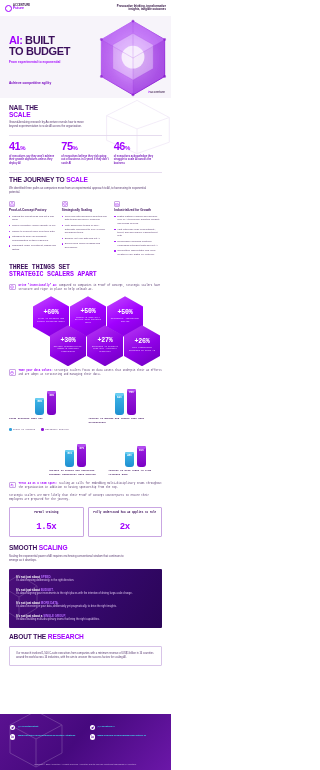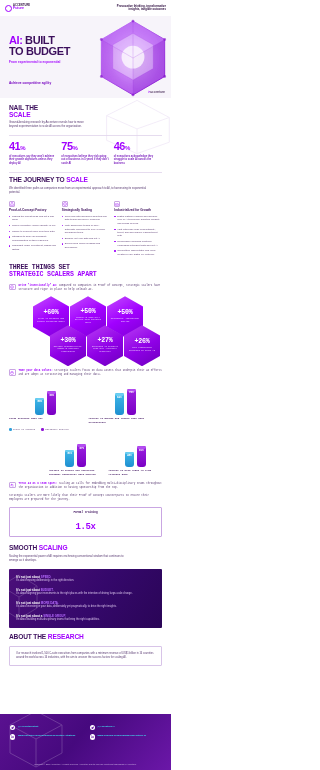--- a/index.html
+++ b/index.html
@@ -537,20 +537,24 @@
       </div>
     </div>
 
     <div class="lead">Strategic Scalers are more likely than their Proof of Concept counterparts to ensure their employees are prepared for the journey.</div>
 
     <div class="mults">
       <div class="mult">
         <div class="mult-lbl">Formal training</div>
         <div class="mult-num">1.5x</div>
       </div>
+      <div class="mult">
+        <div class="mult-lbl">Fully understand how AI applies to role</div>
+        <div class="mult-num">2x</div>
+      </div>
     </div>
   </div>
 
   <div class="sec" style="padding-top:8px; padding-bottom:0;">
     <div class="sec-h">
       <span>SMOOTH </span><span class="accent">SCALING</span>
     </div>
     <div class="sec-p" style="max-width:120px;">Scaling the exponential power of AI requires eschewing conventional wisdom that continues to emerge as it develops.</div>
   </div>
 

